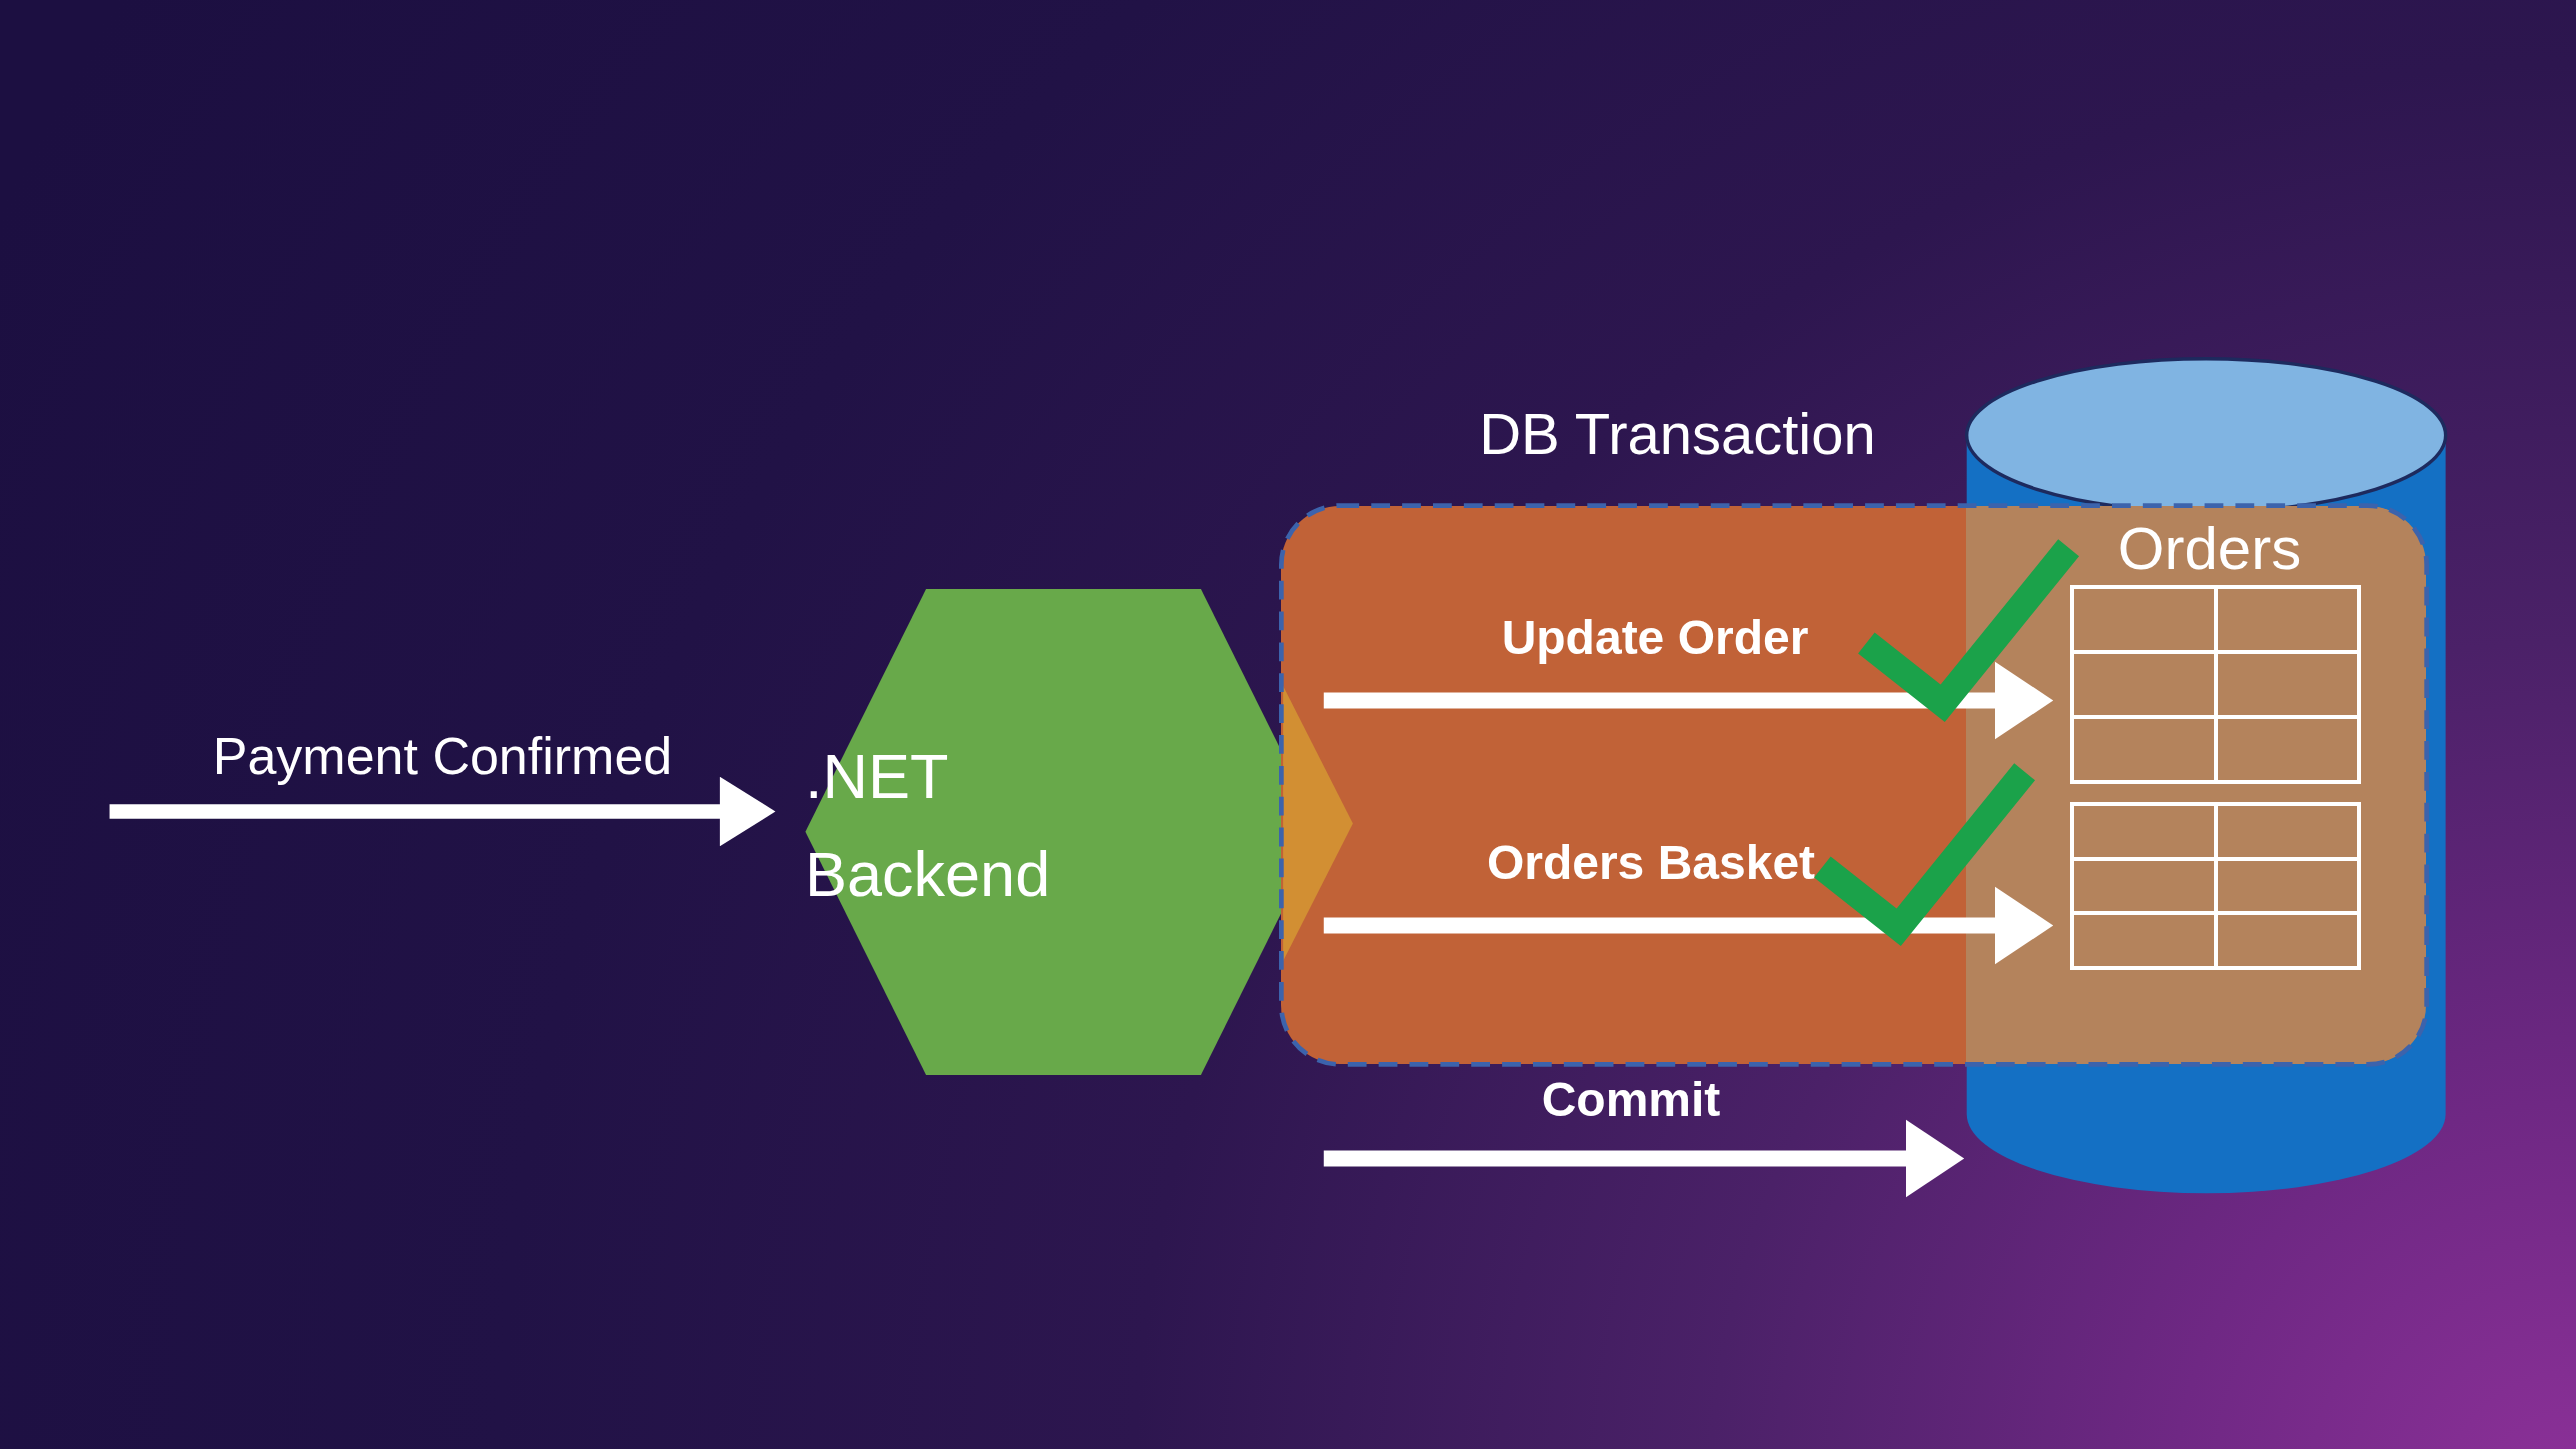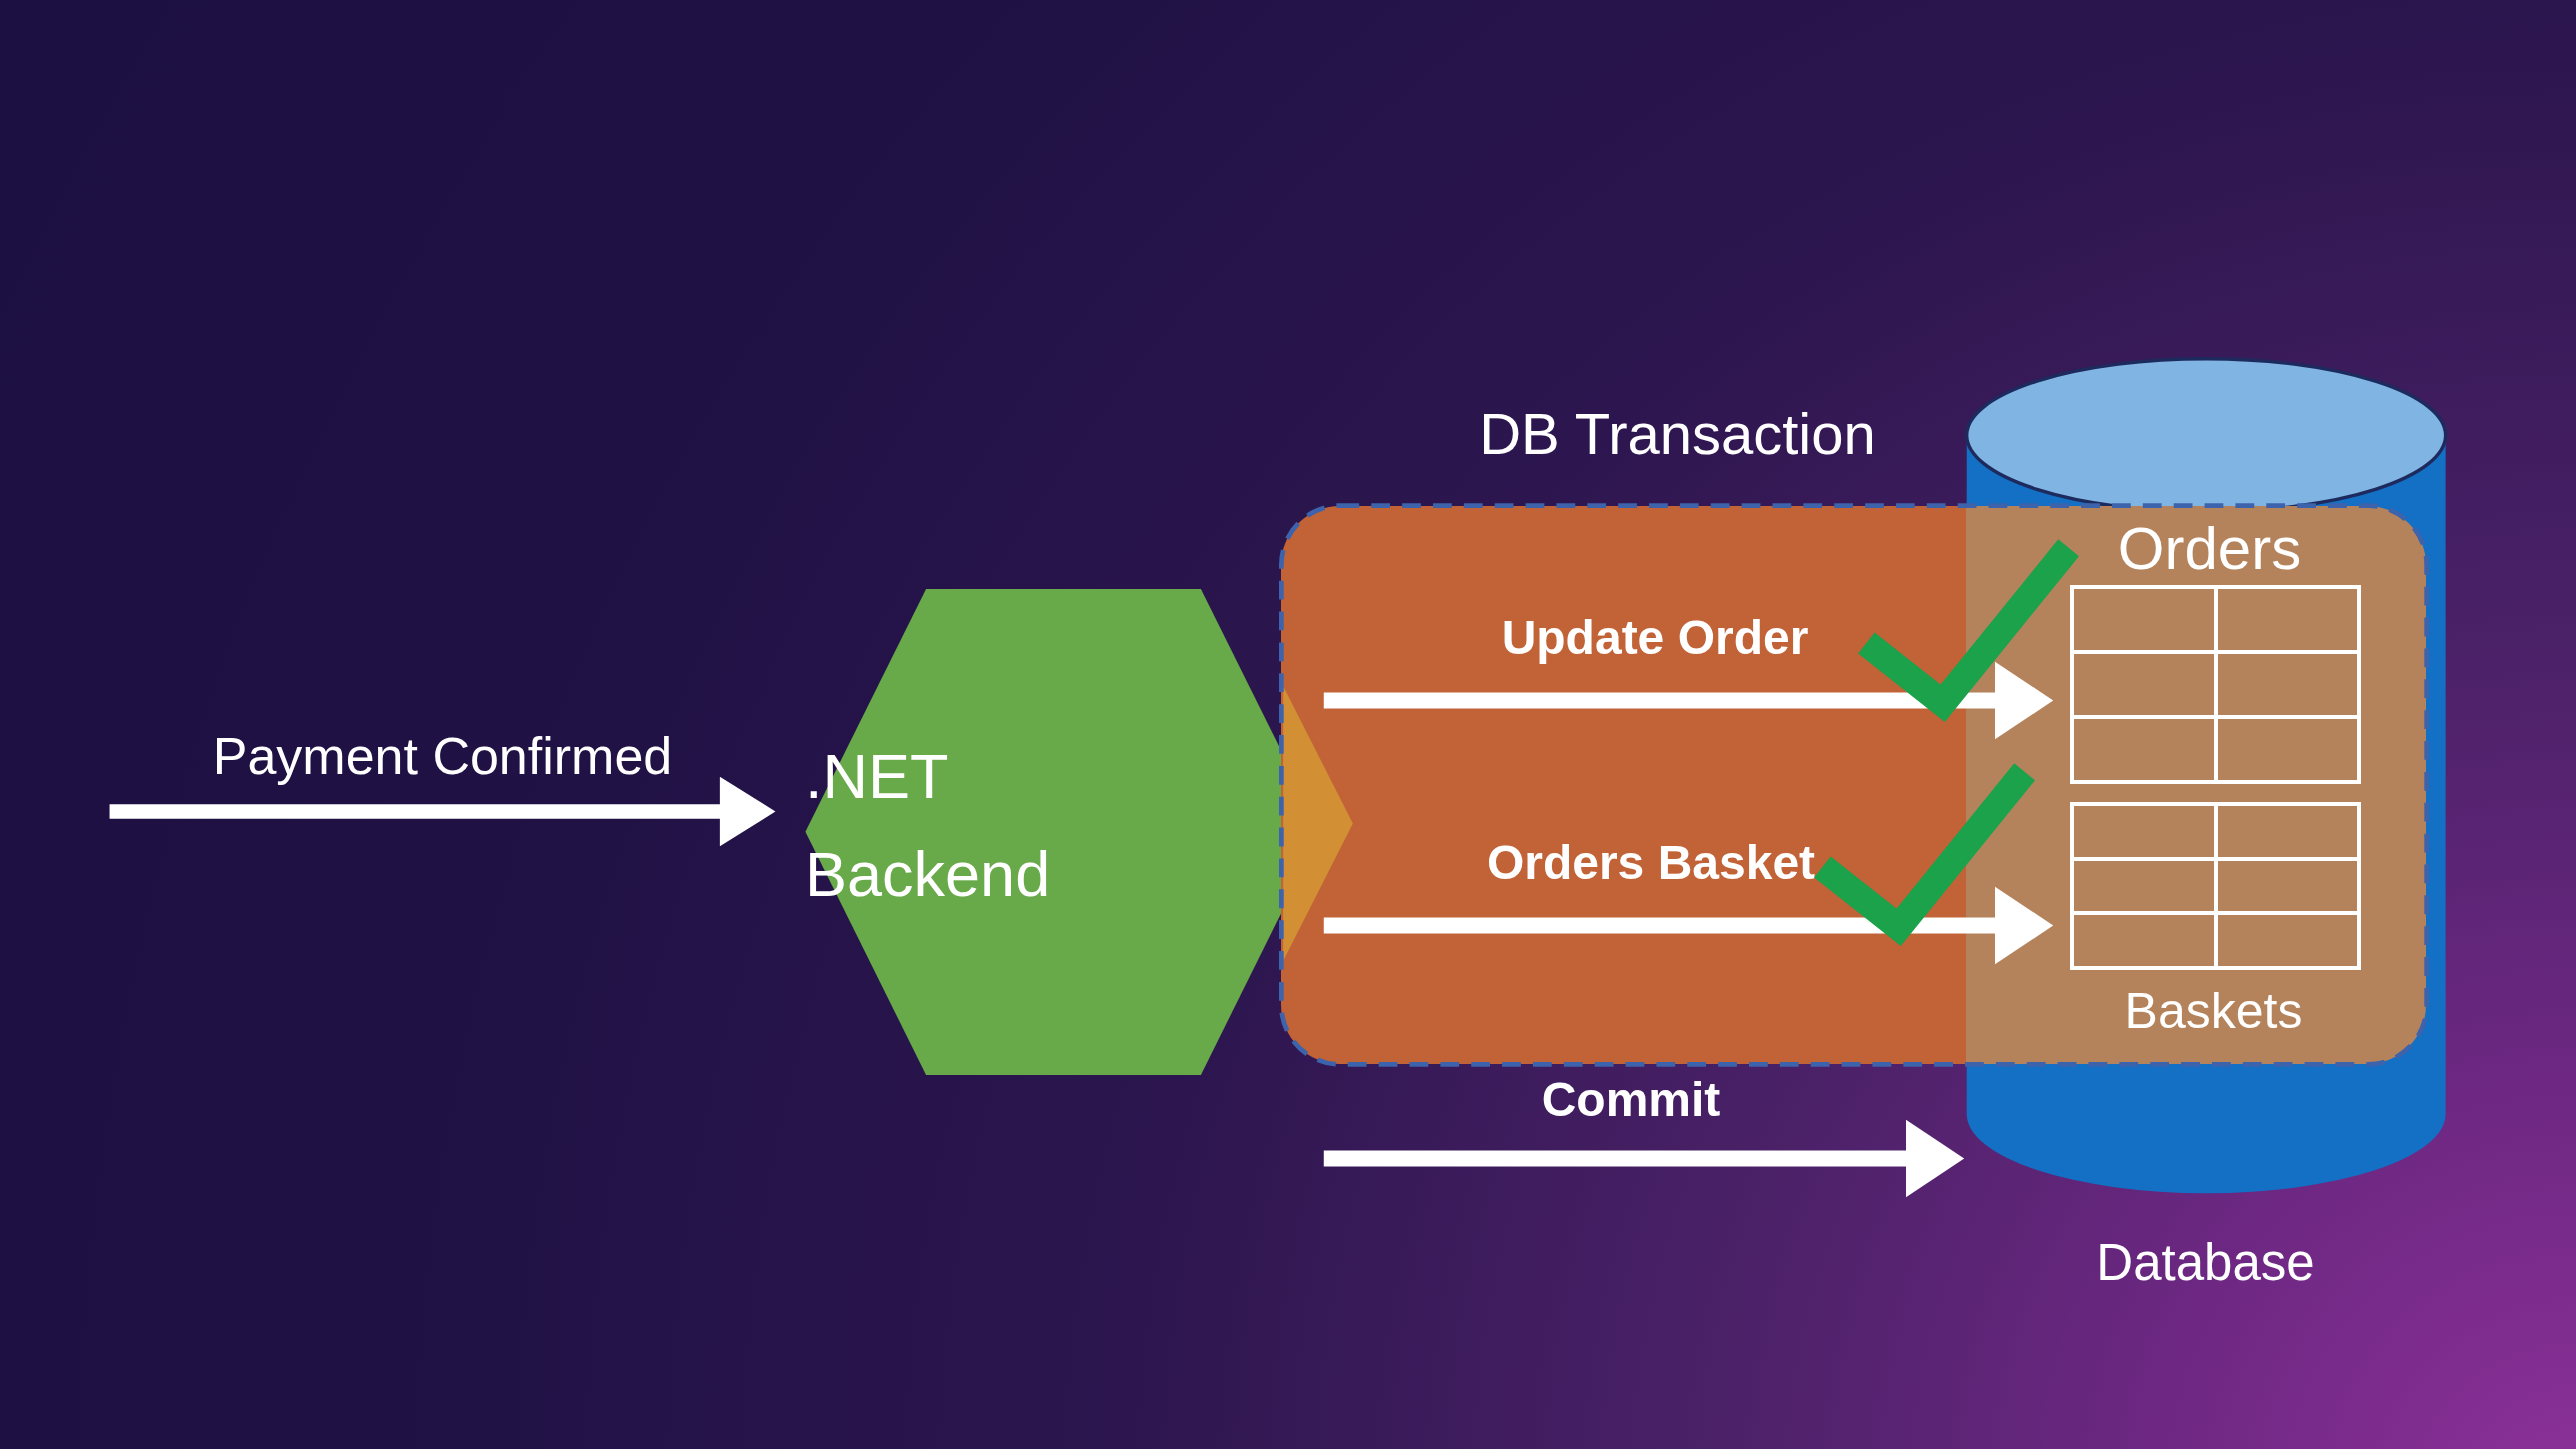--- a/index.html
+++ b/index.html
@@ -130,18 +130,16 @@
     </div>
 
   <div id="baskets-table" class="abs db-table" style="grid-template-columns: repeat(2, 1fr);">
       <div class="cell"></div>
       <div class="cell"></div>
       <div class="cell"></div>
       <div class="cell"></div>
       <div class="cell"></div>
       <div class="cell"></div>
     </div>
-  <div id="baskets-label" class="abs label">Baskets</div>
 
-  <div id="database-label" class="abs label">Database</div>
 
 </div>
 
 
 </body></html>

